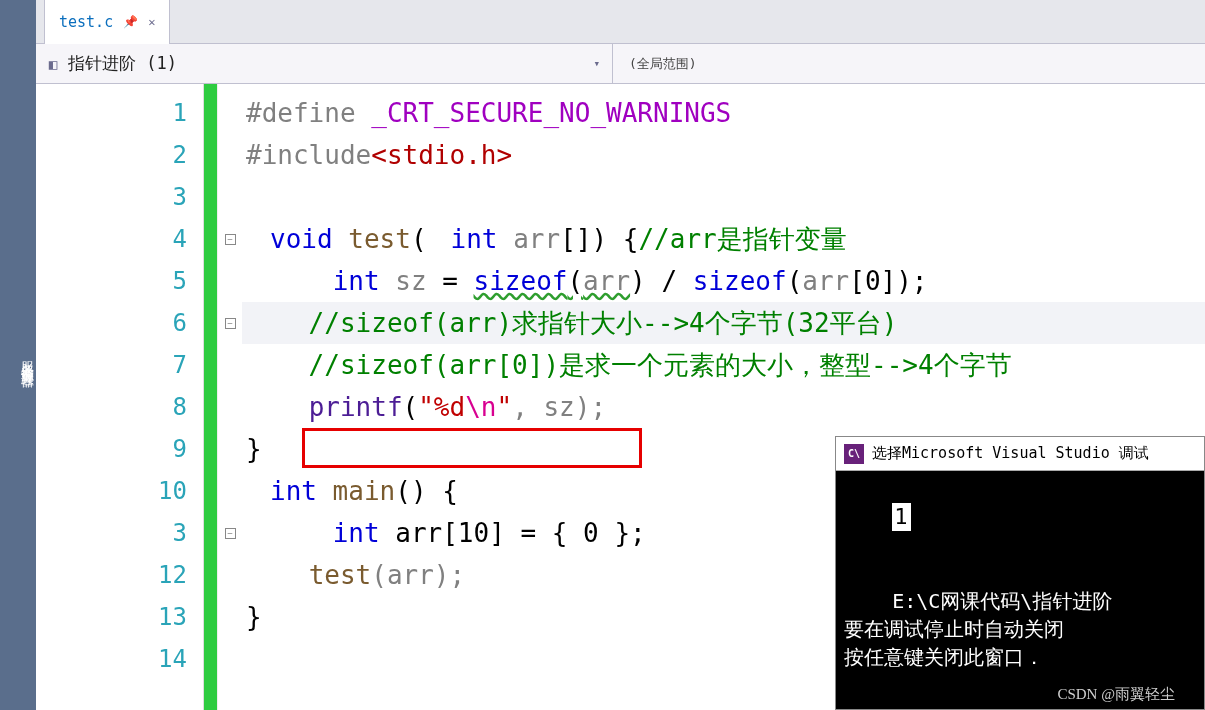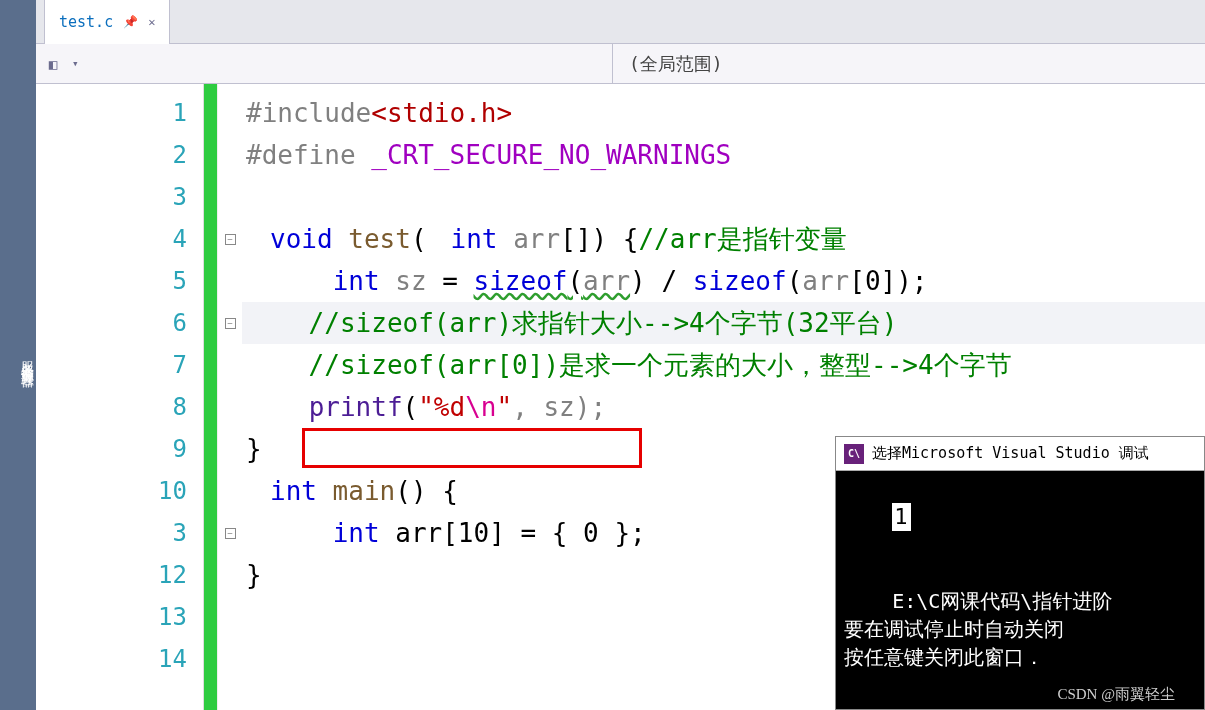--- a/index.html
+++ b/index.html
@@ -68,21 +68,21 @@
     padding: 0 8px;
     gap: 6px;
   }
   .nav-right {
     flex: 1;
     height: 100%;
     display: flex;
     align-items: center;
     padding: 0 16px;
     color: #444;
-    font-size: 18px;
+    font-size: 13px;
   }
   .nav-icon {
     width: 18px; height: 18px;
     display: inline-flex; align-items:center; justify-content:center;
     font-size: 14px; color: #6b6b8e;
   }
   .nav-text { font-size: 17px; color: #222; flex:1; }
   .nav-drop { color:#6b6b8e; font-size:11px; padding:0 4px; }
   .editor {
     position: absolute;
@@ -216,20 +216,21 @@
   <div class="tab">
     <span>test.c</span>
     <span class="pin">📌</span>
     <span class="close">✕</span>
   </div>
 </div>
 
 <div class="nav-bar">
   <div class="nav-left">
     <span class="nav-icon">◧</span>
+    <span class="nav-text">指针进阶 (1)</span>
     <span class="nav-drop">▾</span>
   </div>
   <div class="nav-right">
     <span>(全局范围)</span>
   </div>
 </div>
 
 <div class="editor">
   <div class="gutter">
     <div class="ln">1</div>
@@ -264,31 +265,32 @@
       <div class="fold"></div>
       <div class="fold"></div>
     <div class="fold">
         <span class="fold-box">−</span>
       </div>
     <div class="fold"></div>
       <div class="fold"></div>
       <div class="fold"></div>
   </div>
   <div class="code-area">
+    <div class="code-line"><span class="tok-pp">#define </span><span class="tok-mac">_CRT_SECURE_NO_WARNINGS</span></div>
     <div class="code-line"><span class="tok-pp">#include</span><span class="tok-inc">&lt;stdio.h&gt;</span></div>
-    <div class="code-line"><span class="tok-pp">#define </span><span class="tok-mac">_CRT_SECURE_NO_WARNINGS</span></div>
     <div class="code-line"></div>
     <div class="code-line"><span class="tok-kw">void</span><span class="tok-fn"> test</span><span class="tok-op">(</span><span class="tok-kw">int</span><span class="tok-id"> arr</span><span class="tok-op">[]) {</span><span class="tok-cm">//arr是指针变量</span></div>
     <div class="code-line"><span>    </span><span class="tok-kw">int</span><span class="tok-id"> sz </span><span class="tok-op">= </span><span class="tok-siz wavy">sizeof</span><span class="tok-op wavy">(</span><span class="tok-id wavy">arr</span><span class="tok-op">) / </span><span class="tok-siz">sizeof</span><span class="tok-op">(</span><span class="tok-id">arr</span><span class="tok-op">[0]);</span></div>
     <div class="code-line hl-line"><span class="tok-cm">    //sizeof(arr)求指针大小--&gt;4个字节(32平台)</span></div>
     <div class="code-line"><span class="tok-cm">    //sizeof(arr[0])是求一个元素的大小，整型--&gt;4个字节</span></div>
     <div class="code-line"><span>    </span><span class="tok-pr">printf</span><span class="tok-op">(</span><span class="tok-str">"%d</span><span class="tok-esc">\n</span><span class="tok-str">"</span><span class="tok-id">, sz);</span></div>
     <div class="code-line"><span class="tok-op">}</span></div>
     <div class="code-line"><span class="tok-kw">int</span><span class="tok-fn"> main</span><span class="tok-op">() {</span></div>
     <div class="code-line"><span>    </span><span class="tok-kw">int</span><span class="tok-op"> arr[10] = { 0 };</span></div>
+    <div class="code-line"><span>    </span><span class="tok-fn">test</span><span class="tok-id">(arr);</span></div>
     <div class="code-line"><span class="tok-op">}</span></div>
 
     <div class="red-box" style="left:60px; top:344px; width:340px; height:40px;"></div>
   </div>
 </div>
 
 <div class="console-win">
   <div class="console-title">
     <span class="cs-icon">C\</span>
     <span>选择Microsoft Visual Studio 调试</span>

